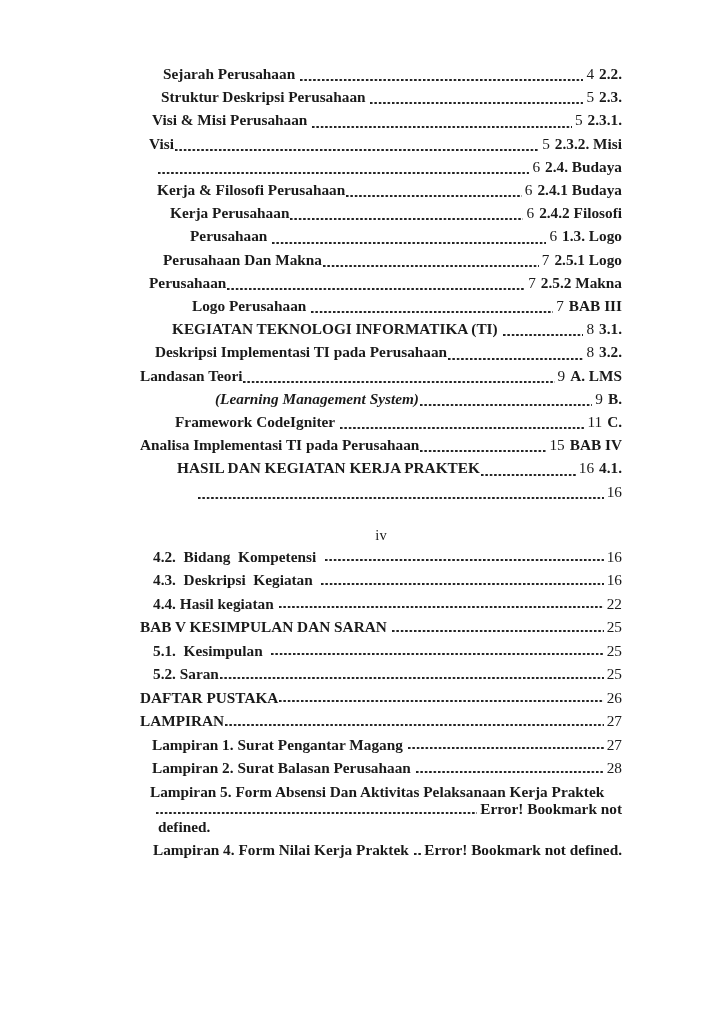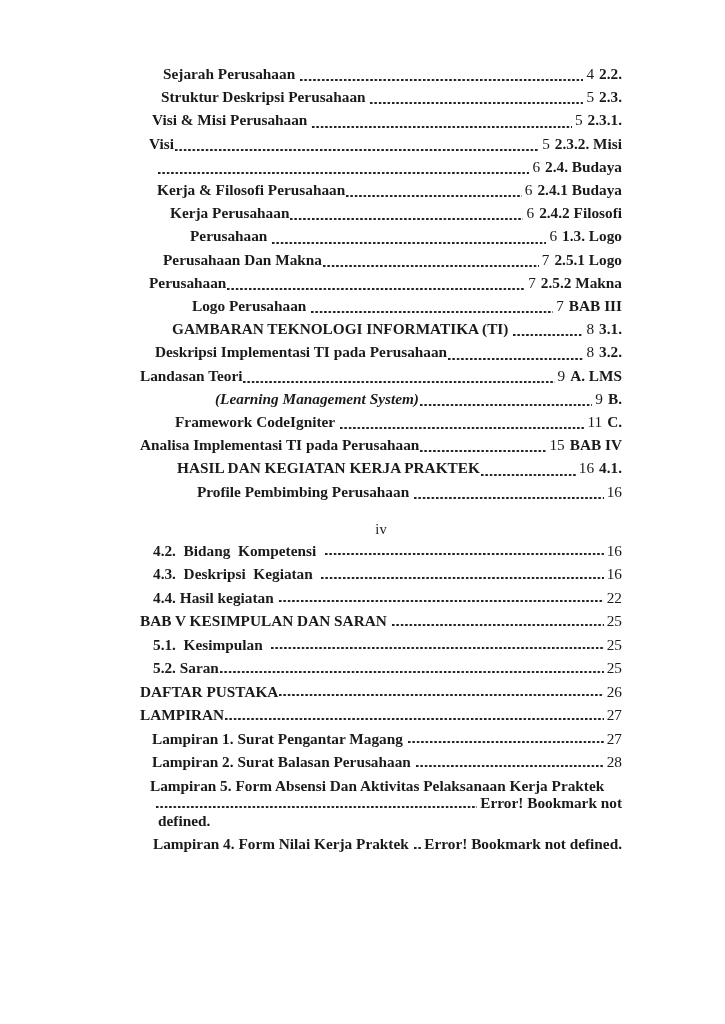--- a/index.html
+++ b/index.html
@@ -45,21 +45,21 @@
     margin:0 3px 3px 1px;
     background-image:radial-gradient(circle at 1.2px 2px,#202020 1.05px,rgba(0,0,0,0) 1.45px);
     background-size:4.4px 4px;
     background-repeat:repeat-x;
     background-position:left bottom;
     min-width:6px;
   }
   .pg{flex:0 0 auto;font-weight:400;}
   .tail{flex:0 0 auto;font-weight:700;margin-left:5px;}
   .tail.first{margin-left:0;}
-  .block1{margin-bottom:18px;}
+  .block1{margin-bottom:24px;}
   .footer-pn{
     text-align:center;
     font-weight:400;
     font-size:14.5px;
     line-height:17px;
     margin-bottom:4px;
   }
 </style>
 </head>
 <body>
@@ -71,28 +71,28 @@
         <div class="line b1"><span class="ind" style="width: 21px;"></span><span class="txt">Struktur Deskripsi Perusahaan </span><span class="dots"></span><span class="pg">5</span><span class="tail">2.3.</span></div>
         <div class="line b1"><span class="ind" style="width: 12px;"></span><span class="txt">Visi &amp; Misi Perusahaan </span><span class="dots"></span><span class="pg">5</span><span class="tail">2.3.1.</span></div>
         <div class="line b1"><span class="ind" style="width: 9px;"></span><span class="txt">Visi</span><span class="dots"></span><span class="pg">5</span><span class="tail">2.3.2. Misi</span></div>
         <div class="line b1"><span class="ind" style="width: 17px;"></span><span class="dots"></span><span class="pg">6</span><span class="tail">2.4. Budaya</span></div>
         <div class="line b1"><span class="ind" style="width: 17px;"></span><span class="txt">Kerja &amp; Filosofi Perusahaan</span><span class="dots"></span><span class="pg">6</span><span class="tail">2.4.1 Budaya</span></div>
         <div class="line b1"><span class="ind" style="width: 30px;"></span><span class="txt">Kerja Perusahaan</span><span class="dots"></span><span class="pg">6</span><span class="tail">2.4.2 Filosofi</span></div>
         <div class="line b1"><span class="ind" style="width: 50px;"></span><span class="txt">Perusahaan </span><span class="dots"></span><span class="pg">6</span><span class="tail">1.3. Logo</span></div>
         <div class="line b1"><span class="ind" style="width: 23px;"></span><span class="txt">Perusahaan Dan Makna</span><span class="dots"></span><span class="pg">7</span><span class="tail">2.5.1 Logo</span></div>
         <div class="line b1"><span class="ind" style="width: 9px;"></span><span class="txt">Perusahaan</span><span class="dots"></span><span class="pg">7</span><span class="tail">2.5.2 Makna</span></div>
         <div class="line b1"><span class="ind" style="width: 52px;"></span><span class="txt">Logo Perusahaan </span><span class="dots"></span><span class="pg">7</span><span class="tail">BAB III</span></div>
-        <div class="line b1"><span class="ind" style="width: 32px;"></span><span class="txt">GAMBARAN TEKNOLOGI INFORMATIKA (TI) </span><span class="dots"></span><span class="pg">8</span><span class="tail">3.1.</span></div>
+        <div class="line b1"><span class="ind" style="width: 32px;"></span><span class="txt">KEGIATAN TEKNOLOGI INFORMATIKA (TI) </span><span class="dots"></span><span class="pg">8</span><span class="tail">3.1.</span></div>
         <div class="line b1"><span class="ind" style="width: 15px;"></span><span class="txt">Deskripsi Implementasi TI pada Perusahaan</span><span class="dots"></span><span class="pg">8</span><span class="tail">3.2.</span></div>
         <div class="line b1"><span class="txt">Landasan Teori</span><span class="dots"></span><span class="pg">9</span><span class="tail">A. LMS</span></div>
         <div class="line b1"><span class="ind" style="width: 75px;"></span><span class="txt it">(Learning Management System)</span><span class="dots"></span><span class="pg">9</span><span class="tail">B.</span></div>
         <div class="line b1"><span class="ind" style="width: 35px;"></span><span class="txt">Framework CodeIgniter </span><span class="dots"></span><span class="pg">11</span><span class="tail">C.</span></div>
         <div class="line b1"><span class="txt">Analisa Implementasi TI pada Perusahaan</span><span class="dots"></span><span class="pg">15</span><span class="tail">BAB IV</span></div>
         <div class="line b1"><span class="ind" style="width: 37px;"></span><span class="txt">HASIL DAN KEGIATAN KERJA PRAKTEK</span><span class="dots"></span><span class="pg">16</span><span class="tail">4.1.</span></div>
-        <div class="line b1"><span class="ind" style="width: 57px;"></span><span class="txt">Profile Pembimbing Perusahaan </span><span class="dots"></span><span class="pg">16</span></div>
+        <div class="line b1"><span class="ind" style="width: 57px;"></span><span class="dots"></span><span class="pg">16</span></div>
       </div>
     <div class="footer-pn">iv</div>
     <div id="toc2">
         <div class="line l2"><span class="ind" style="width: 13px;"></span><span class="txt">4.2.  Bidang  Kompetensi  </span><span class="dots"></span><span class="pg">16</span></div>
         <div class="line l2"><span class="ind" style="width: 13px;"></span><span class="txt">4.3.  Deskripsi  Kegiatan  </span><span class="dots"></span><span class="pg">16</span></div>
         <div class="line l2"><span class="ind" style="width: 13px;"></span><span class="txt">4.4. Hasil kegiatan </span><span class="dots"></span><span class="pg">22</span></div>
         <div class="line l2"><span class="txt">BAB V KESIMPULAN DAN SARAN </span><span class="dots"></span><span class="pg">25</span></div>
         <div class="line l2"><span class="ind" style="width: 13px;"></span><span class="txt">5.1.  Kesimpulan  </span><span class="dots"></span><span class="pg">25</span></div>
         <div class="line l2"><span class="ind" style="width: 13px;"></span><span class="txt">5.2. Saran</span><span class="dots"></span><span class="pg">25</span></div>
         <div class="line l2"><span class="txt">DAFTAR PUSTAKA</span><span class="dots"></span><span class="pg">26</span></div>

